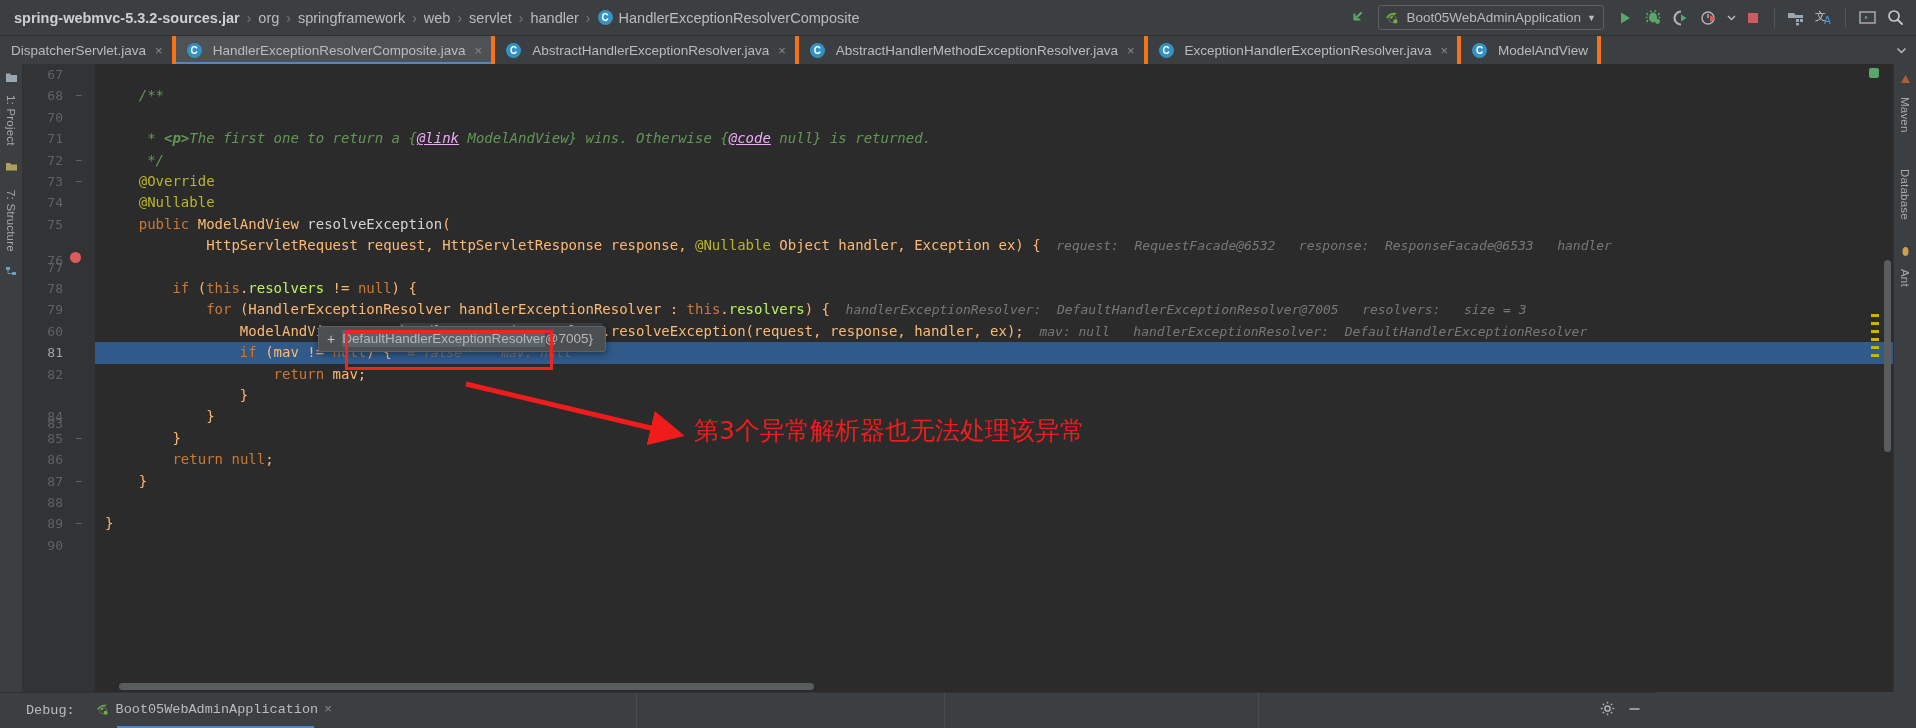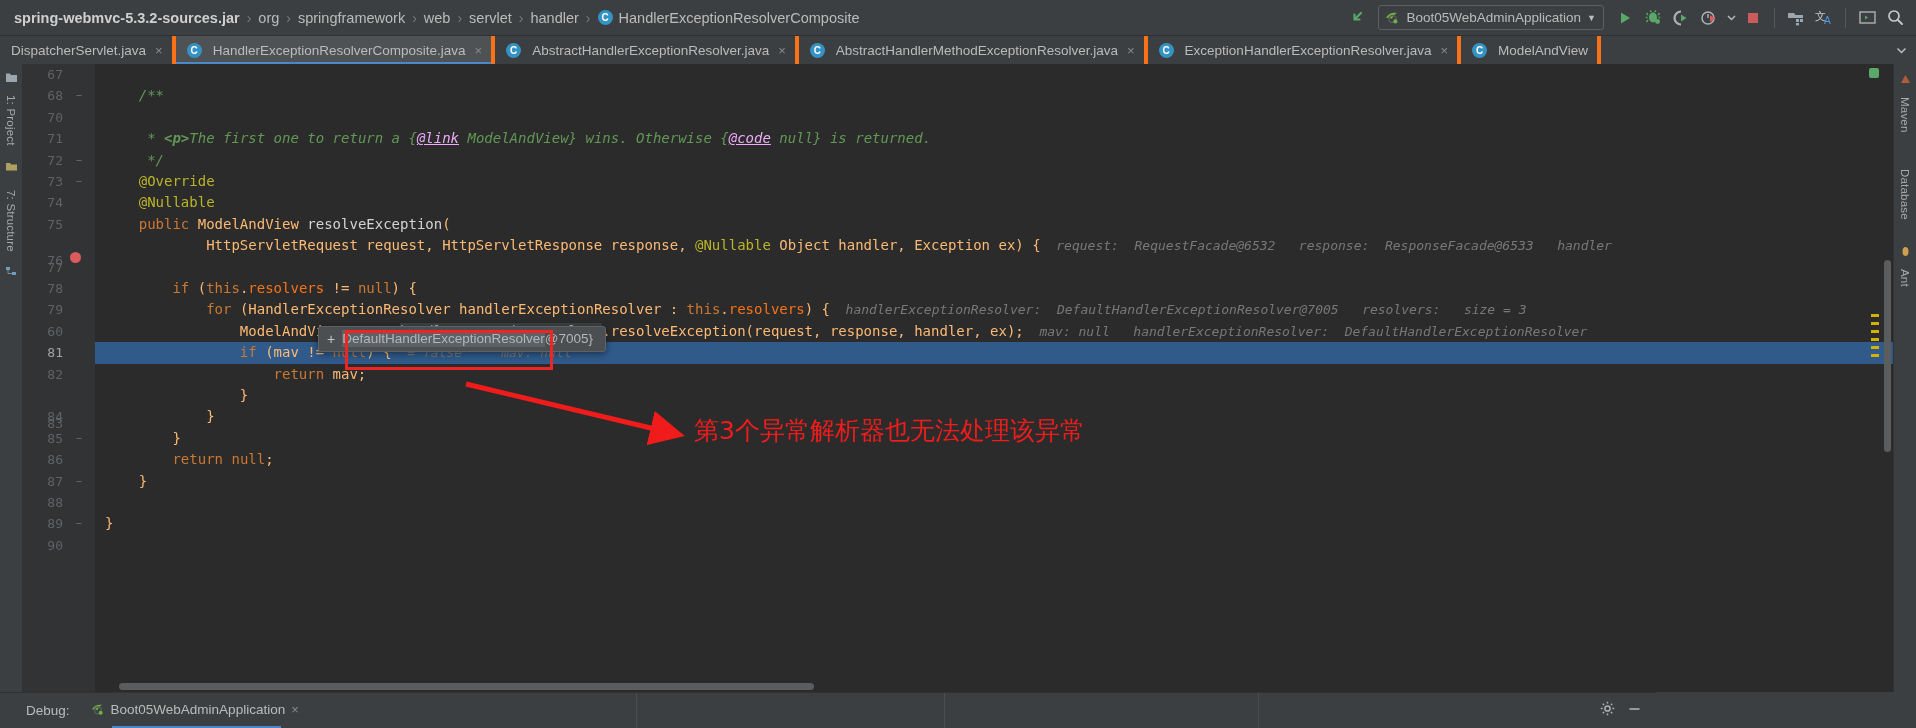--- a/index.html
+++ b/index.html
@@ -118,21 +118,21 @@
     color: #6e7173; font-size: 11px; line-height: 21.4px;
   }
   .code-txt { padding-left: 10px; display: inline-block; }
 
   
   .c-cmt   { color: #629755; font-style: italic; }
   .c-cmtb  { color: #629755; font-style: italic; font-weight: bold; }
   .c-link  { color: #f0abfc; font-style: italic; text-decoration: underline; }
   .c-ann   { color: #bbb529; }
   .c-kw    { color: #cc7832; }
-  .c-fld   { color: #f97316; }
+  .c-fld   { color: #bef264; }
   .c-txt   { color: #fdba74; }
   .c-hint  { color: #787878; font-style: italic; }
   .c-sel   { background: #3c4143; }
   .c-white { color: #d4d4d4; }
 
   .breakpoint {
     position: absolute; left: 47px; top: 5px; width: 11px; height: 11px;
     border-radius: 50%; background: #db5c5c;
   }
 
@@ -174,21 +174,21 @@
     background: #5a5d5e; border-radius: 4px;
   }
   .err-stripe {
     position: absolute; right: 14px; width: 8px; height: 3px; background: #d6b000;
   }
 
   
   .bottombar {
     position: absolute; left: 0; bottom: 0; width: 1656px; height: 36px;
     background: #3c3f41; border-top: 1px solid #323232;
-    display: flex; align-items: center;
+    display: flex; align-items: center; font-family: Liberation Mono, monospace;
   }
   .dbg-label { font-size: 13.5px; color: #bbbbbb; margin-left: 26px; }
   .dbg-tab {
     display: flex; align-items: center; gap: 6px; margin-left: 20px;
     font-size: 13.5px; color: #bbbbbb; position: relative; padding-bottom: 2px;
   }
   .dbg-tab::after {
     content: ""; position: absolute; left: 22px; right: 18px; bottom: -9px;
     height: 2px; background: #4a88c7;
   }

